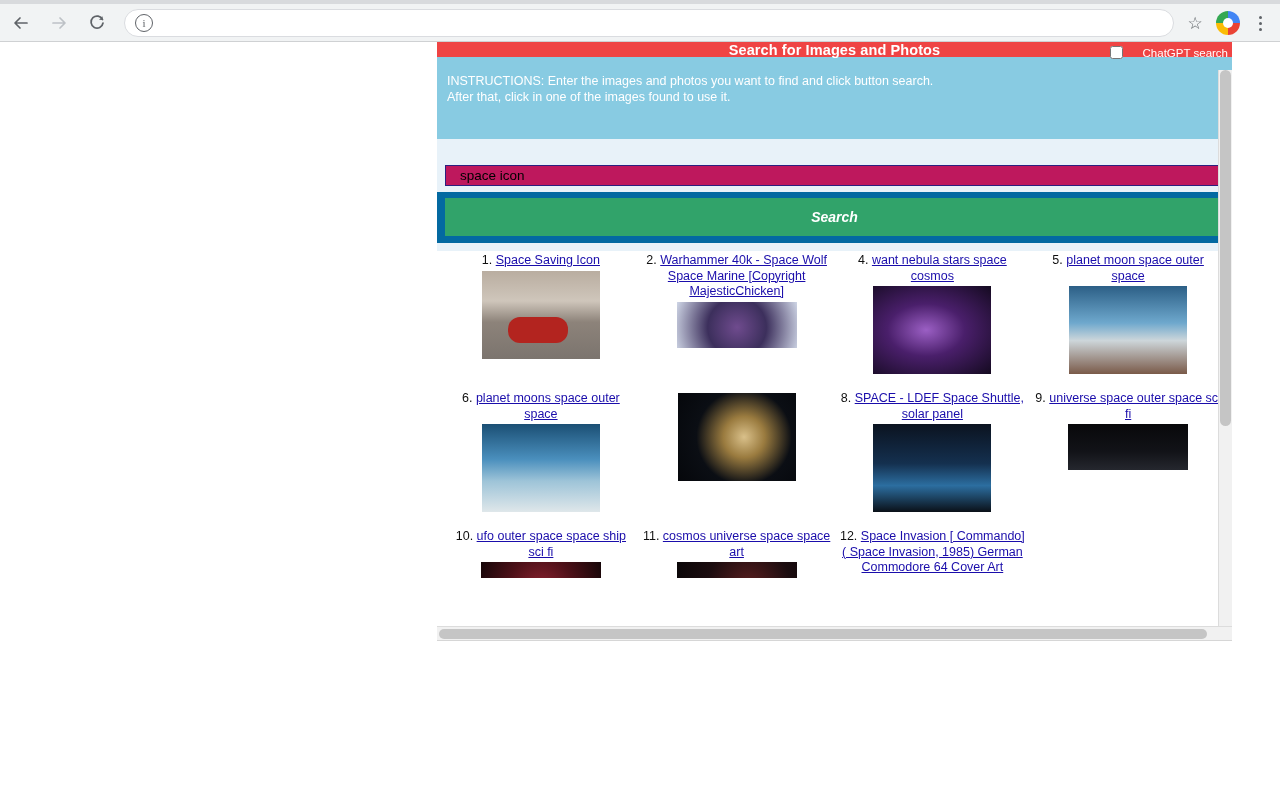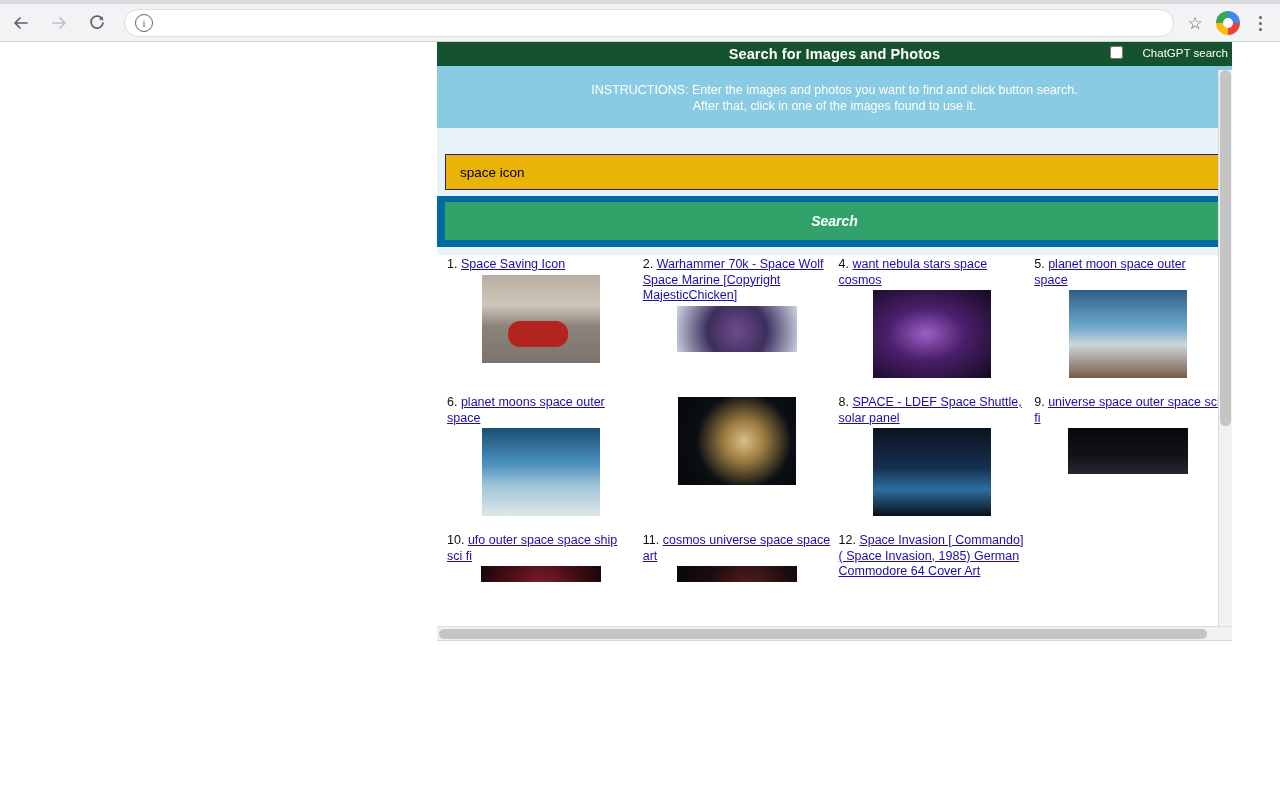--- a/index.html
+++ b/index.html
@@ -129,22 +129,22 @@
   .popup {
     position: absolute;
     left: 437px; top: 0px;
     width: 795px;
     height: 596px;
     background: #ffffff;
     overflow: hidden;
   }
 
   .popup-titlebar {
-    height: 24px;
-    background: #14532d;
+    height: 15px;
+    background: #ef4444;
     color: #ffffff;
     display: flex;
     align-items: center;
     justify-content: center;
     position: relative;
   }
   .popup-title {
     font-size: 14.5px;
     font-weight: bold;
     letter-spacing: .1px;
@@ -161,43 +161,42 @@
     font-weight: normal;
   }
   .chatgpt-toggle input {
     width: 13px; height: 13px;
     margin: 0;
   }
 
   .instructions {
     background: #88cbe2;
     color: #ffffff;
-    text-align: center;
-    padding: 16px 10px 14px 10px;
+    padding: 16px 10px 34px 10px;
     font-size: 12.5px;
     line-height: 16px;
   }
 
   .pale-band {
     background: #e8f2f9;
     height: 22px;
   }
 
   .search-row {
     background: #e8f2f9;
     padding: 4px 0 6px 0;
     display: flex;
     justify-content: center;
   }
   .search-input {
     width: 779px;
-    height: 36px;
+    height: 21px;
     box-sizing: border-box;
     border: 1px solid #2b2180;
-    background: #eab308;
+    background: #be185d;
     font-size: 13.5px;
     color: #000000;
     padding: 0 14px;
     font-family: "Liberation Sans", sans-serif;
     outline: none;
   }
 
   .search-btn-row {
     background: #0369a1;
     padding: 6px 0 7px 0;
@@ -231,20 +230,21 @@
   }
   .results-inner {
     display: grid;
     grid-template-columns: repeat(4, 1fr);
     column-gap: 0;
     row-gap: 0;
     padding: 0 6px;
   }
   .result-cell {
     padding: 2px 4px 6px 4px;
+    text-align: center;
     min-height: 130px;
     position: relative;
   }
   .result-caption {
     font-size: 12.5px;
     line-height: 15.5px;
     color: #101010;
   }
   .result-caption .idx {
     color: #101010;
@@ -400,21 +400,21 @@
           <div class="result-caption">
             <span class="idx">1.</span>
             <a>Space Saving Icon</a>
           </div>
           <div class="thumb t1"></div>
         </div>
 
         <div class="result-cell">
           <div class="result-caption">
             <span class="idx">2.</span>
-            <a>Warhammer 70k - Space Wolf Space Marine [Copyright MajesticChicken]</a>
+            <a>Warhammer 40k - Space Wolf Space Marine [Copyright MajesticChicken]</a>
           </div>
           <div class="thumb t2 small"></div>
         </div>
 
 
         <div class="result-cell">
           <div class="result-caption">
             <span class="idx">4.</span>
             <a>want nebula stars space cosmos</a>
           </div>

